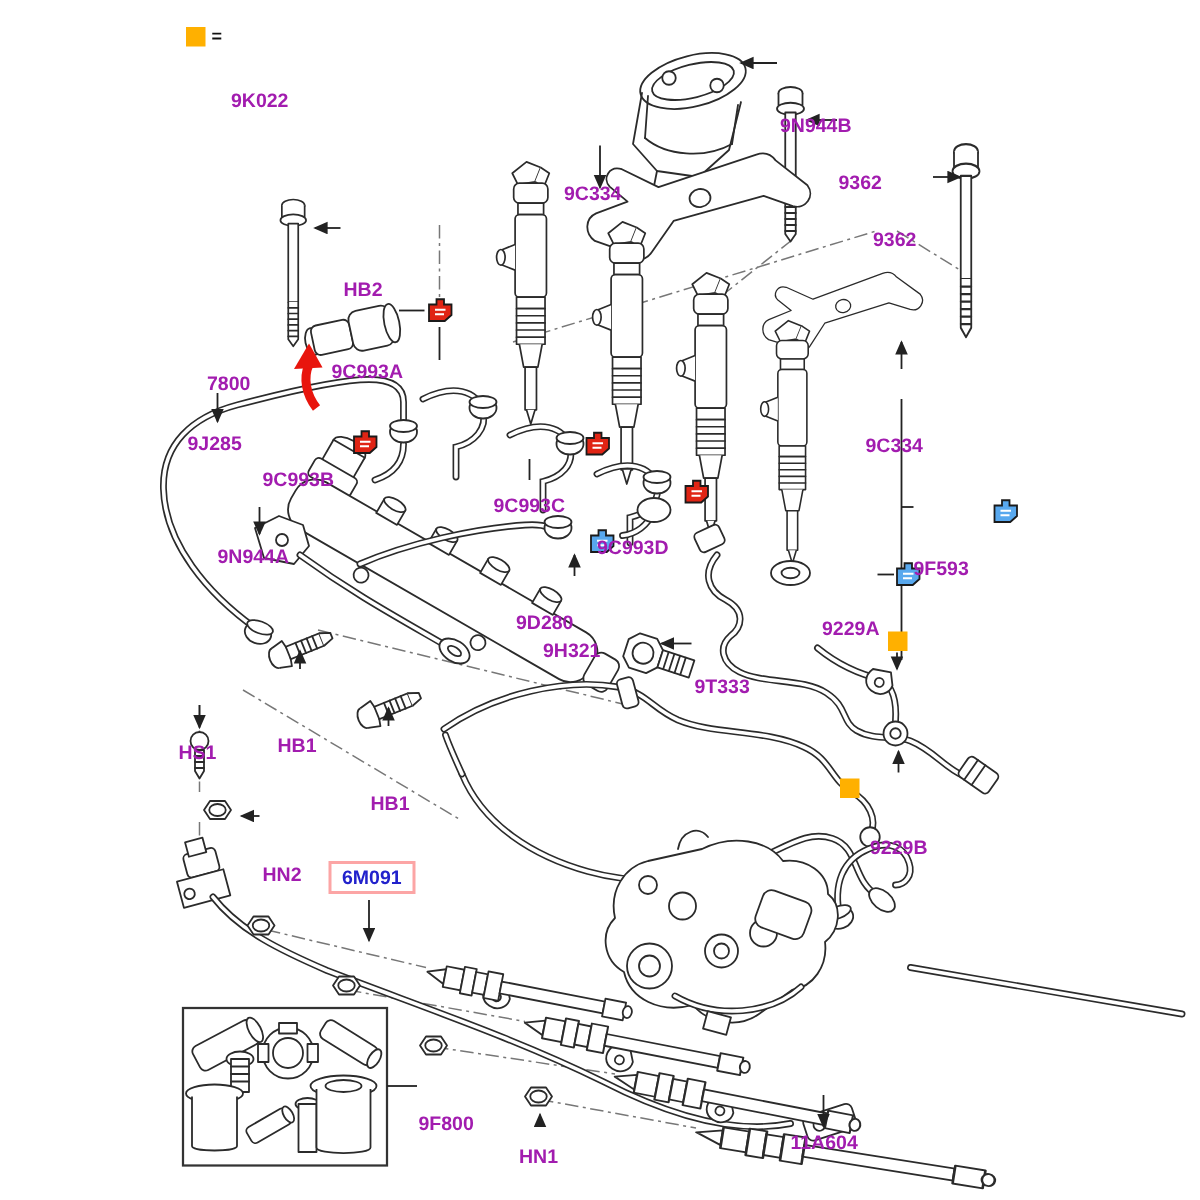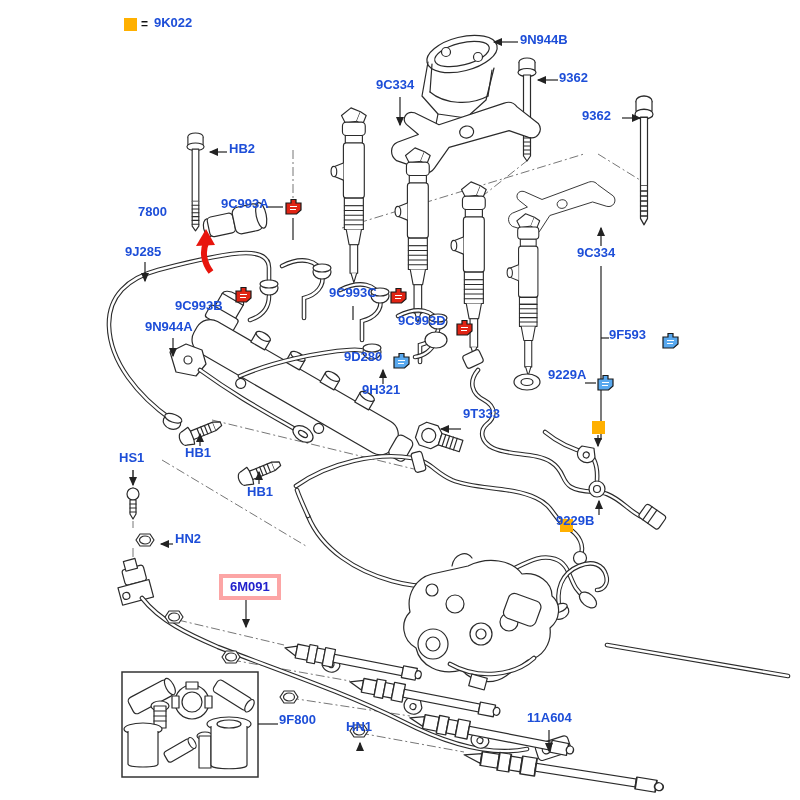--- a/index.html
+++ b/index.html
@@ -1,22 +1,22 @@
 <!DOCTYPE html>
 <html><head>
 <meta charset="utf-8">
 <style>
   html,body{margin:0;padding:0;background:#fff;}
   #stage{position:relative;width:800px;height:800px;background:#fff;overflow:hidden;
          font-family:"Liberation Sans",sans-serif;}
   #art{position:absolute;left:0;top:0;}
-  .lbl{position:absolute;font:700 13px "Liberation Sans",sans-serif;color:#1d4ed8;
-       white-space:nowrap;cursor:pointer;line-height:14px;}
+  .lbl{position:absolute;font:700 13px "Liberation Sans",sans-serif;color:#a21caf;
+       white-space:nowrap;cursor:pointer;line-height:14px;margin-top:44px;}
   .eq{position:absolute;font:700 12px "Liberation Sans",sans-serif;color:#111;line-height:14px;}
-  .hlbox{position:absolute;border:4px solid #fca5a5;background:#fff;padding:2px 7px 2px 7px;
+  .hlbox{position:absolute;border:2px solid #fca5a5;background:#fff;padding:2px 7px 2px 7px;
          font:700 13px "Liberation Sans",sans-serif;color:#2222cc;cursor:pointer;line-height:14px;}
   svg .ln{stroke:#2b2b2b;fill:none;stroke-width:1.2;stroke-linecap:round;stroke-linejoin:round;}
   svg .pw{stroke:#2b2b2b;fill:#fff;stroke-width:1.2;stroke-linejoin:round;}
   svg .dd{stroke:#777;fill:none;stroke-width:1;stroke-dasharray:9 3 2 3;}
   svg .tubeO{stroke:#2b2b2b;fill:none;stroke-width:4.6;stroke-linecap:round;}
   svg .tubeI{stroke:#fff;fill:none;stroke-width:2.4;stroke-linecap:round;}
   svg .ldr{stroke:#222;fill:none;stroke-width:1.2;}
 </style>
 </head>
 <body>
@@ -381,32 +381,32 @@
 
 <span class="lbl" style="left:520px;top:33px">9N944B</span>
 <span class="lbl" style="left:559px;top:71px">9362</span>
 <span class="lbl" style="left:582px;top:109px">9362</span>
 <span class="lbl" style="left:376px;top:78px">9C334</span>
 <span class="lbl" style="left:577px;top:246px">9C334</span>
 <span class="lbl" style="left:229px;top:142px">HB2</span>
 <span class="lbl" style="left:138px;top:205px">7800</span>
 <span class="lbl" style="left:221px;top:197px">9C993A</span>
 <span class="lbl" style="left:125px;top:245px">9J285</span>
-<span class="lbl" style="left:175px;top:299px">9C993B</span>
+<span class="lbl" style="left:175px;top:269px">9C993B</span>
 <span class="lbl" style="left:329px;top:286px">9C993C</span>
 <span class="lbl" style="left:398px;top:314px">9C993D</span>
 <span class="lbl" style="left:145px;top:320px">9N944A</span>
-<span class="lbl" style="left:344px;top:350px">9D280</span>
+<span class="lbl" style="left:344px;top:364px">9D280</span>
 <span class="lbl" style="left:362px;top:383px">9H321</span>
 <span class="lbl" style="left:609px;top:328px">9F593</span>
 <span class="lbl" style="left:548px;top:368px">9229A</span>
 <span class="lbl" style="left:463px;top:407px">9T333</span>
 <span class="lbl" style="left:119px;top:451px">HS1</span>
 <span class="lbl" style="left:185px;top:446px">HB1</span>
 <span class="lbl" style="left:247px;top:485px">HB1</span>
 <span class="lbl" style="left:175px;top:532px">HN2</span>
-<span class="lbl" style="left:556px;top:514px">9229B</span>
+<span class="lbl" style="left:580px;top:514px">9229B</span>
 <span class="hlbox" style="left:219px;top:574px">6M091</span>
-<span class="lbl" style="left:279px;top:713px">9F800</span>
+<span class="lbl" style="left:279px;top:698px">9F800</span>
 <span class="lbl" style="left:346px;top:720px">HN1</span>
 <span class="lbl" style="left:527px;top:711px">11A604</span>
 
 </div>
 
 </body></html>

